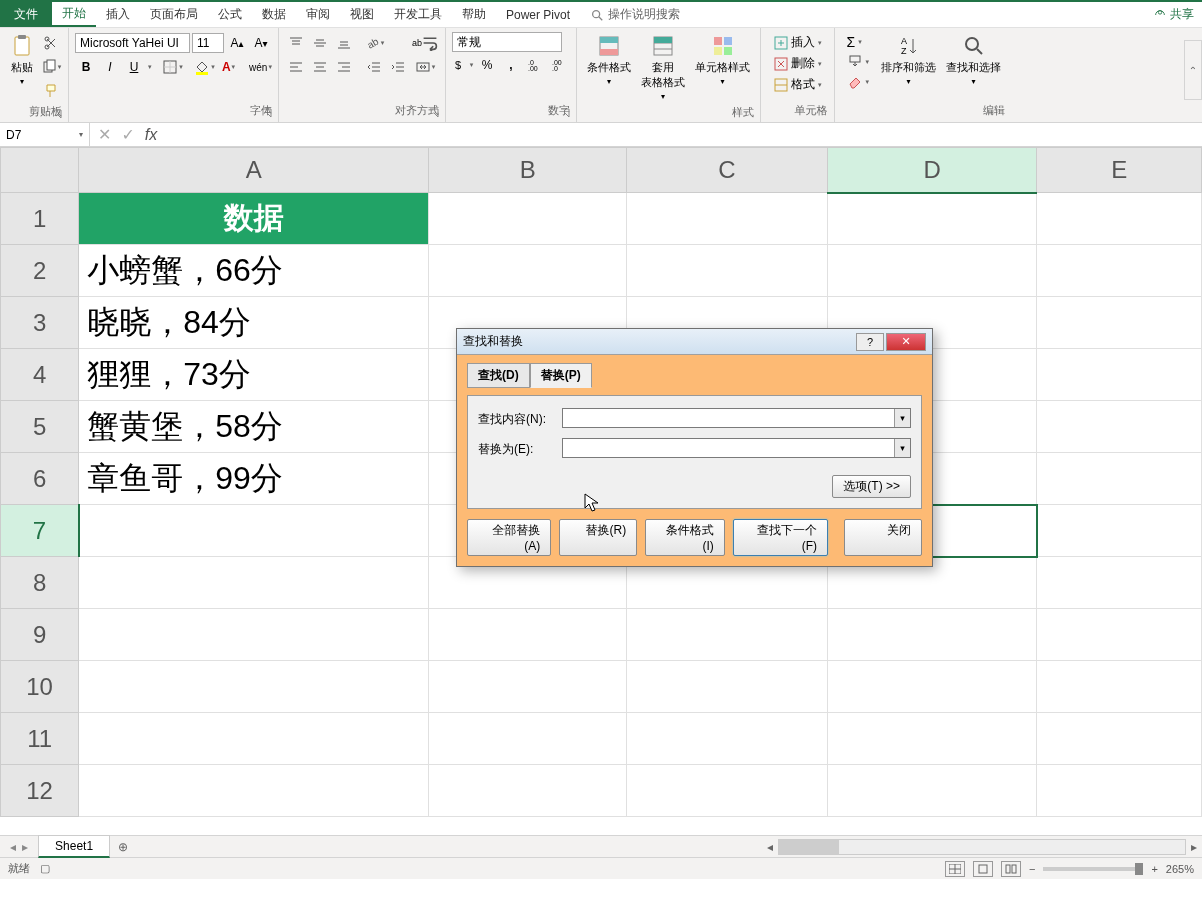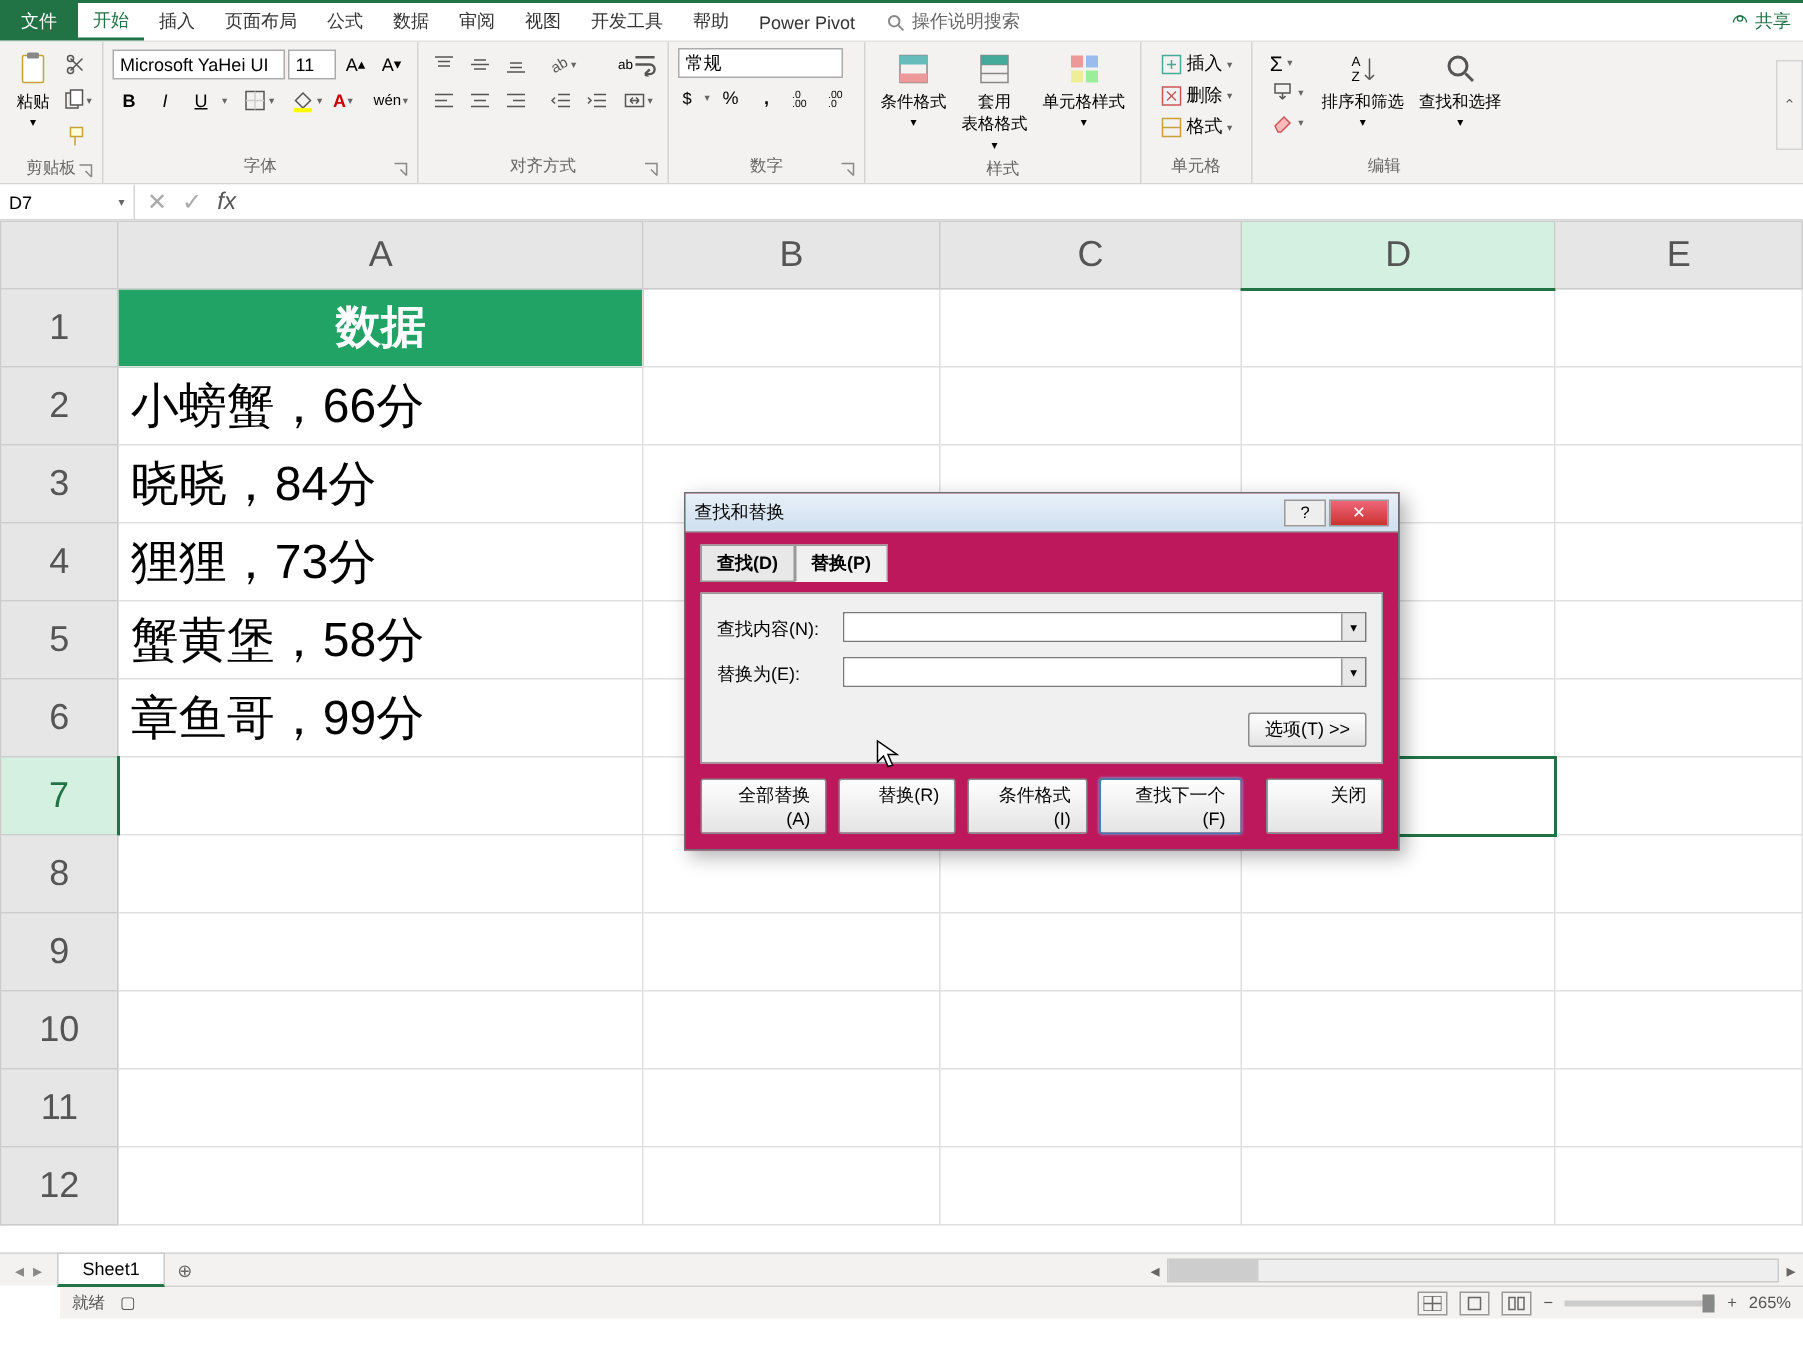--- a/index.html
+++ b/index.html
@@ -14,21 +14,21 @@
     .menu-item.file { background: #217346; color: #fff; padding: 0 14px; }
     .menu-item.active { color: #217346; border-bottom: 2px solid #217346; }
     .menu-search { display: flex; align-items: center; gap: 4px; color: #666; }
     .menu-search svg { width: 14px; height: 14px; }
     .share { margin-left: auto; margin-right: 8px; color: #217346; display: flex; align-items: center; gap: 3px; }
     
     
     .ribbon { background: #f3f2f1; height: 95px; display: flex; border-bottom: 1px solid #d4d4d4; }
     .ribbon-group { border-right: 1px solid #d4d4d4; display: flex; flex-direction: column; padding: 4px 6px 2px; }
     .ribbon-group-content { flex: 1; display: flex; align-items: flex-start; gap: 2px; }
-    .ribbon-group-label { text-align: center; font-size: 11px; color: #666; padding: 2px 0; position: relative; }
+    .ribbon-group-label { text-align: right; font-size: 11px; color: #666; padding: 2px 0; position: relative; }
     .ribbon-group-label .launcher { position: absolute; right: 0; bottom: 2px; width: 10px; height: 10px; }
     
     .big-btn { display: flex; flex-direction: column; align-items: center; padding: 2px 4px; gap: 2px; font-size: 11px; cursor: pointer; }
     .big-btn svg { width: 24px; height: 24px; }
     .big-btn .arrow { font-size: 8px; }
     
     .vstack { display: flex; flex-direction: column; gap: 2px; }
     .hstack { display: flex; gap: 2px; align-items: center; }
     .small-btn { width: 22px; height: 22px; display: flex; align-items: center; justify-content: center; cursor: pointer; font-size: 12px; }
     .small-btn svg { width: 16px; height: 16px; }
@@ -65,28 +65,28 @@
     .sheet-row { height: 22px; background: #f3f2f1; display: flex; align-items: center; border-top: 1px solid #d4d4d4; font-size: 12px; }
     .sheet-nav { display: flex; gap: 6px; padding: 0 10px; color: #888; }
     .sheet-tab { background: #fff; padding: 3px 16px; border: 1px solid #ccc; border-bottom: 2px solid #217346; cursor: pointer; }
     .sheet-add { padding: 0 8px; color: #666; cursor: pointer; }
     .hscroll { margin-left: auto; width: 440px; height: 16px; display: flex; align-items: center; }
     .hscroll .track { flex: 1; background: #eee; height: 16px; border: 1px solid #ccc; position: relative; }
     .hscroll .thumb { position: absolute; left: 0; width: 60px; height: 100%; background: #cdcdcd; }
     .hscroll .arr { width: 16px; text-align: center; color: #666; }
     
     
-    .statusbar { height: 22px; background: #f3f2f1; display: flex; align-items: center; font-size: 11px; padding: 0 8px; border-top: 1px solid #d4d4d4; color: #555; margin-left: 40px; }
+    .statusbar { height: 22px; background: #f3f2f1; display: flex; align-items: center; font-size: 11px; padding: 0 8px; border-top: 1px solid #d4d4d4; color: #555; }
     .statusbar .right { margin-left: auto; display: flex; align-items: center; gap: 8px; }
     .view-btn { width: 20px; height: 16px; border: 1px solid #999; display: flex; align-items: center; justify-content: center; }
     .zoom-slider { width: 100px; height: 4px; background: #ccc; position: relative; }
     .zoom-slider .thumb { position: absolute; right: 0; top: -4px; width: 8px; height: 12px; background: #888; }
     
     
-    .dialog { position: absolute; left: 456px; top: 328px; width: 477px; background: #be185d; border: 1px solid #707070; box-shadow: 4px 4px 12px rgba(0,0,0,0.3); }
+    .dialog { position: absolute; left: 456px; top: 328px; width: 477px; background: #fdba74; border: 1px solid #707070; box-shadow: 4px 4px 12px rgba(0,0,0,0.3); }
     .dlg-titlebar { height: 26px; background: linear-gradient(#e8f0f8,#cfe0f0); display: flex; align-items: center; padding: 0 6px; font-size: 12px; border-bottom: 1px solid #a0a0a0; position: relative; }
     .dlg-titlebar .title { flex: 1; }
     .dlg-btn { width: 28px; height: 18px; border: 1px solid #999; background: #eee; display: flex; align-items: center; justify-content: center; font-size: 11px; margin-left: 2px; }
     .dlg-close { background: linear-gradient(#e67,#c33); color: #fff; width: 40px; }
     .dlg-body { padding: 8px 10px 10px; }
     .tabs { display: flex; margin-bottom: 8px; }
     .tab { padding: 3px 10px; border: 1px solid #999; background: #e8e8e8; font-size: 12px; cursor: pointer; font-weight: bold; }
     .tab.active { background: #f0f0f0; border-bottom-color: #f0f0f0; position: relative; z-index: 1; }
     .tab-content { border: 1px solid #999; padding: 12px 10px 40px; margin-top: -1px; background: #f0f0f0; position: relative; }
     .form-row { display: flex; align-items: flex-end; gap: 6px; margin-bottom: 10px; font-size: 12px; }

